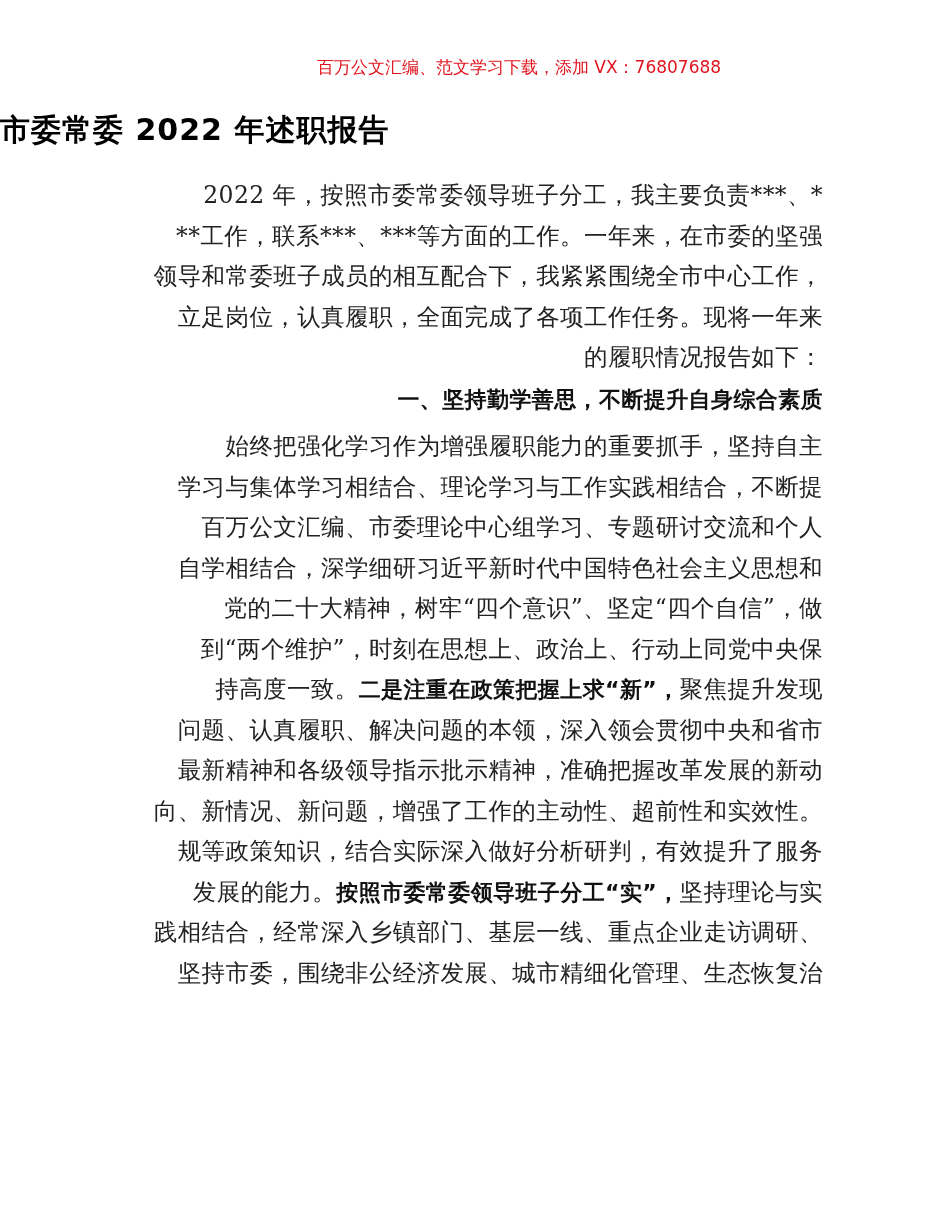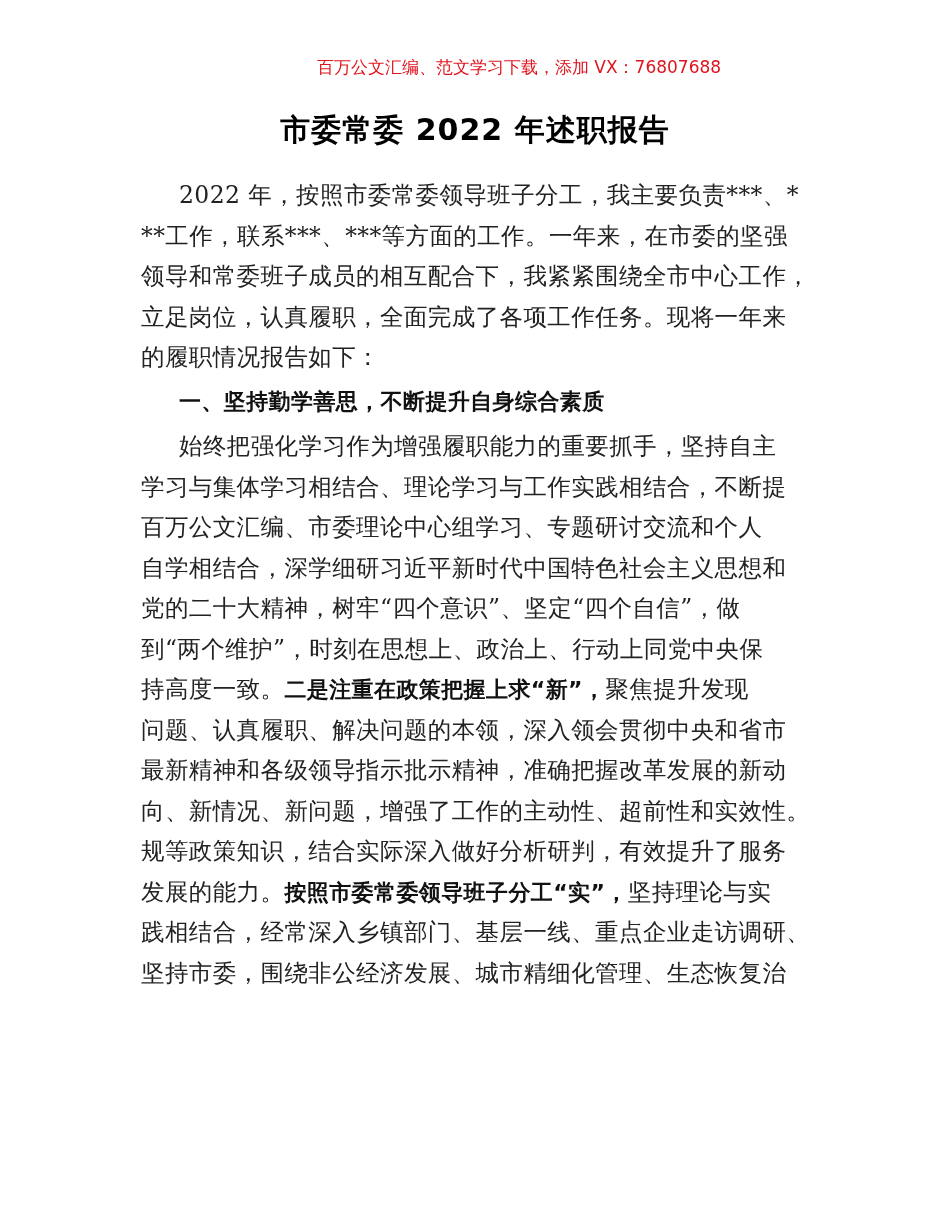--- a/index.html
+++ b/index.html
@@ -25,47 +25,48 @@
       font-size: 17px;
       color: #e0141e;
       letter-spacing: 0px;
       padding-left: 44px;
     }
     .title {
       position: absolute;
       top: 110px;
       left: 0;
       width: 950px;
-      text-align: center;
+      text-align: left;
       font-family: "DejaVu Sans", "Liberation Sans", sans-serif;
       font-weight: bold;
       font-size: 30px;
       color: #000000;
       letter-spacing: 1px;
     }
     .body {
       position: absolute;
       top: 175px;
       left: 141px;
       width: 682px;
     }
     .line {
       height: 40.5px;
       line-height: 40.5px;
       font-size: 23.5px;
       white-space: nowrap;
       letter-spacing: 0.4px;
       color: #222222;
+      text-align: right;
     }
     .line.indent {
       padding-left: 38px;
     }
     .line.heading {
       padding-left: 38px;
-      font-family: Liberation Sans, sans-serif;
+      font-family: Liberation Mono, monospace;
       font-weight: bold;
       font-size: 22px;
       color: #111111;
       margin-top: 4px;
       margin-bottom: 4px;
     }
     .b {
       font-family: "DejaVu Sans", "Liberation Sans", sans-serif;
       font-weight: bold;
       font-size: 22px;

